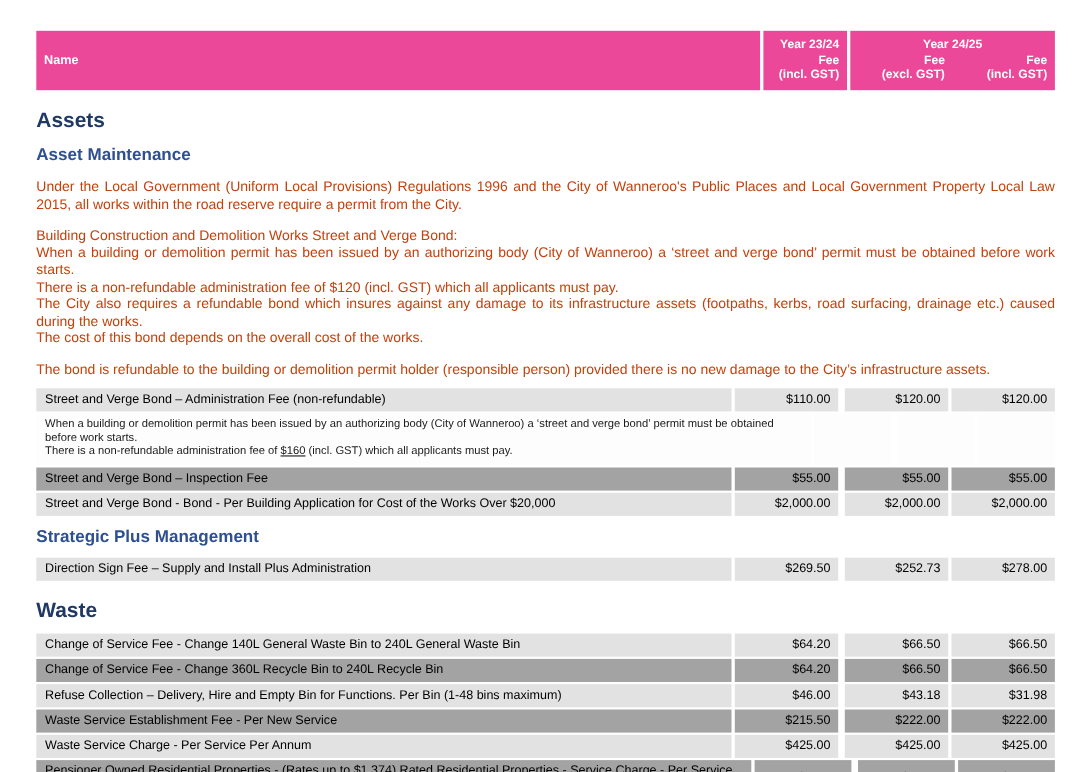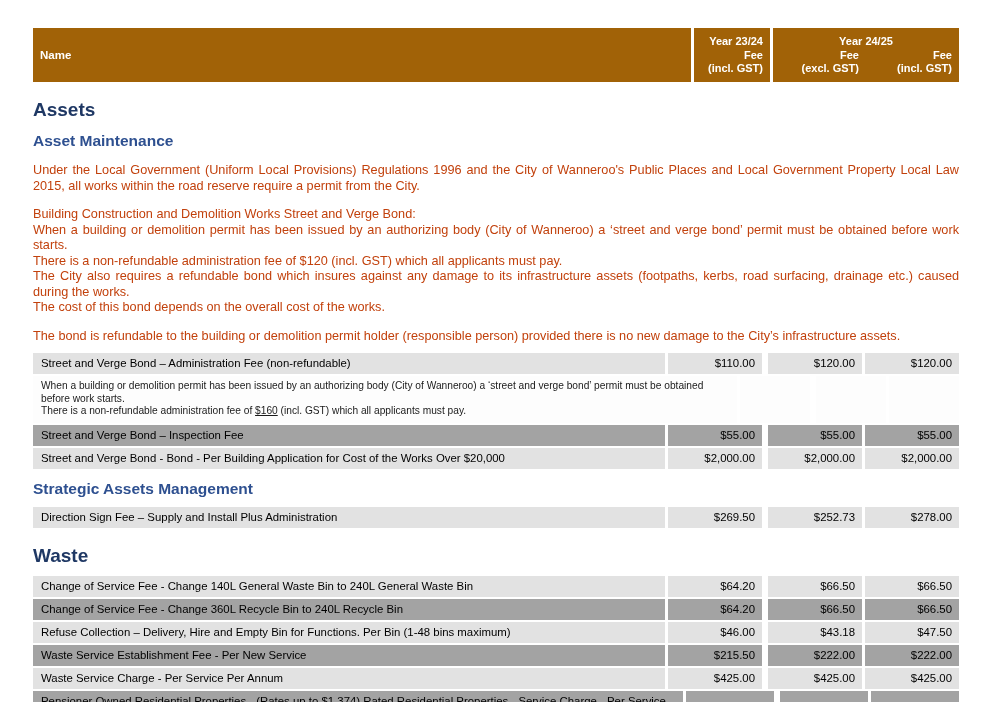--- a/index.html
+++ b/index.html
@@ -20,21 +20,21 @@
 
   
   .thead {
     display: flex;
     align-items: stretch;
     margin-top: 28px;
     height: 54px;
     gap: 3px;
   }
   .thead .cell {
-    background: #a16207;
+    background: #ec4899;
     color: #ffffff;
     font-weight: bold;
     font-size: 11px;
     line-height: 13px;
     display: flex;
     flex-direction: column;
     justify-content: center;
     padding: 3px 7px;
   }
   .thead .name-cell {
@@ -216,21 +216,21 @@
           <div class="pr gap-left">$55.00</div>
           <div class="pr">$55.00</div>
         </div>
         <div class="frow shade-light">
           <div class="nm">Street and Verge Bond - Bond - Per Building Application for Cost of the Works Over $20,000</div>
           <div class="pr">$2,000.00</div>
           <div class="pr gap-left">$2,000.00</div>
           <div class="pr">$2,000.00</div>
         </div>
       </div>
-      <h2 class="sub">Strategic Assets Management</h2>
+      <h2 class="sub">Strategic Plus Management</h2>
       <div class="ftable">
         <div class="frow shade-light">
           <div class="nm">Direction Sign Fee – Supply and Install Plus Administration</div>
           <div class="pr">$269.50</div>
           <div class="pr gap-left">$252.73</div>
           <div class="pr">$278.00</div>
         </div>
       </div>
       <h1 class="sec">Waste</h1>
       <div class="ftable">
@@ -243,21 +243,21 @@
         <div class="frow shade-dark">
           <div class="nm">Change of Service Fee - Change 360L Recycle Bin to 240L Recycle Bin</div>
           <div class="pr">$64.20</div>
           <div class="pr gap-left">$66.50</div>
           <div class="pr">$66.50</div>
         </div>
         <div class="frow shade-light">
           <div class="nm">Refuse Collection – Delivery, Hire and Empty Bin for Functions. Per Bin (1-48 bins maximum)</div>
           <div class="pr">$46.00</div>
           <div class="pr gap-left">$43.18</div>
-          <div class="pr">$47.50</div>
+          <div class="pr">$31.98</div>
         </div>
         <div class="frow shade-dark">
           <div class="nm">Waste Service Establishment Fee - Per New Service</div>
           <div class="pr">$215.50</div>
           <div class="pr gap-left">$222.00</div>
           <div class="pr">$222.00</div>
         </div>
         <div class="frow shade-light">
           <div class="nm">Waste Service Charge - Per Service Per Annum</div>
           <div class="pr">$425.00</div>

